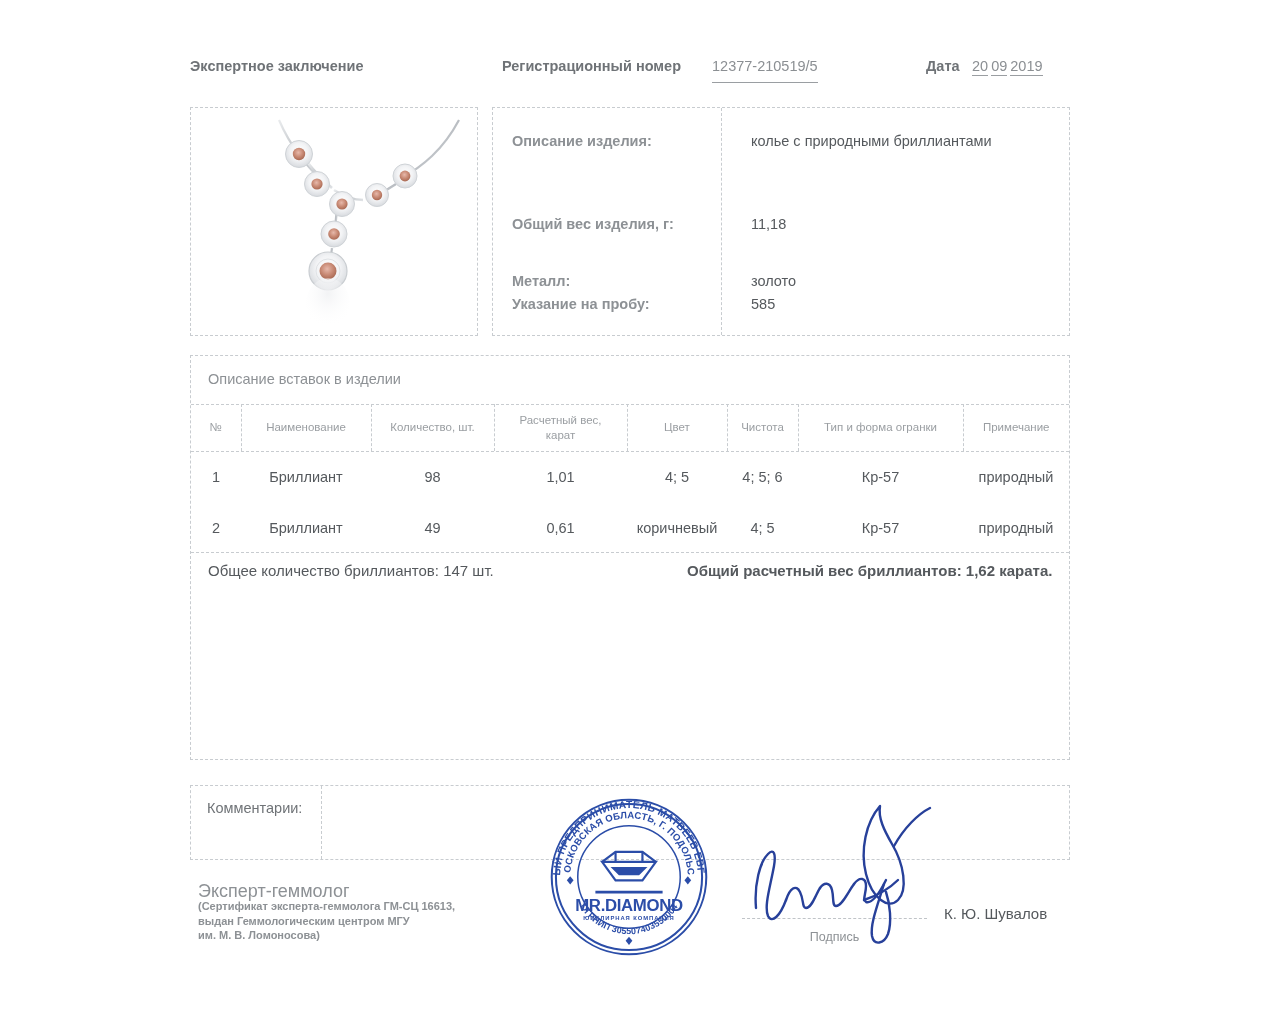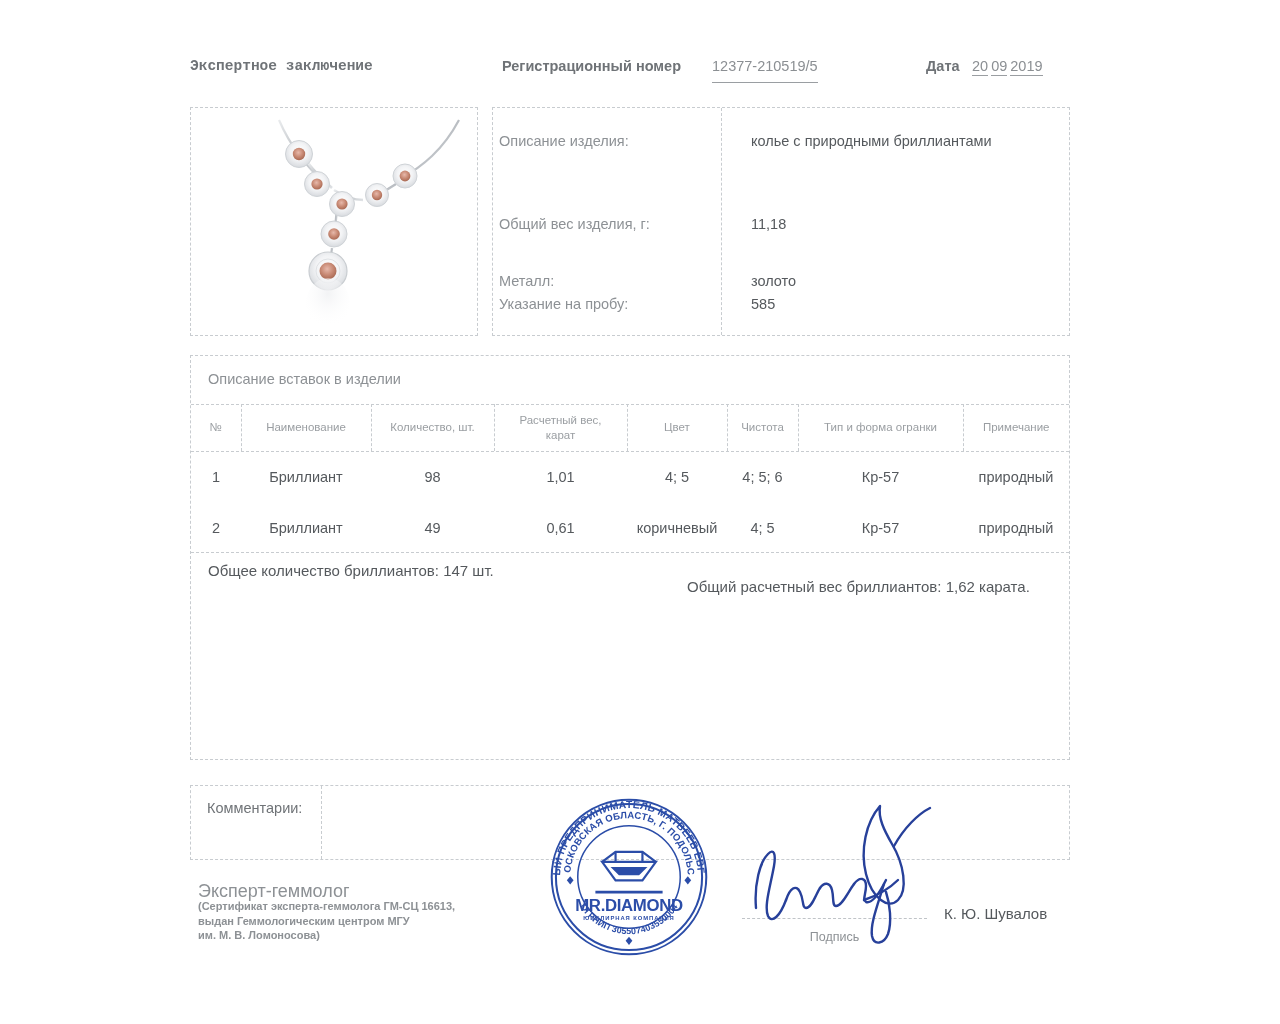--- a/index.html
+++ b/index.html
@@ -30,21 +30,20 @@
     height: 24px;
     font-size: 14.5px;
     color: #7b7f83;
   }
   .hdr-title {
     position: absolute;
     left: 0; top: 0;
     font-weight: bold;
     color: #6f7377;
     white-space: nowrap;
-    font-family: Liberation Mono, monospace;
   }
   .hdr-reg-label {
     position: absolute;
     left: 312px; top: 0;
     font-weight: bold;
     color: #6f7377;
     white-space: nowrap;
   }
   .hdr-reg-value {
     position: absolute;
@@ -99,24 +98,25 @@
   .desc-divider {
     position: absolute;
     left: 228px;
     top: 0;
     width: 0;
     height: 100%;
     border-left: 1px dashed #c8ccd0;
   }
   .desc-label {
     position: absolute;
-    left: 6px;
+    left: 19px;
     font-size: 14.5px;
     color: #8d9195;
     white-space: nowrap;
+    font-weight: bold;
   }
   .desc-value {
     position: absolute;
     left: 258px;
     font-size: 14.5px;
     color: #55595d;
     white-space: nowrap;
   }
   .r1 { top: 25px; }
   .r2 { top: 108px; }
@@ -191,22 +191,23 @@
     font-size: 15px;
     color: #55595d;
   }
   .total-left {
     position: absolute;
     left: 17px; top: 0;
     white-space: nowrap;
   }
   .total-right {
     position: absolute;
-    left: 496px; top: 16px;
-    white-space: nowrap;
+    left: 496px; top: 0;
+    white-space: nowrap;
+    font-weight: bold;
   }
 
   
   .comments-box {
     position: absolute;
     left: 190px;
     top: 785px;
     width: 880px;
     height: 75px;
     border: 1px dashed #c8ccd0;

